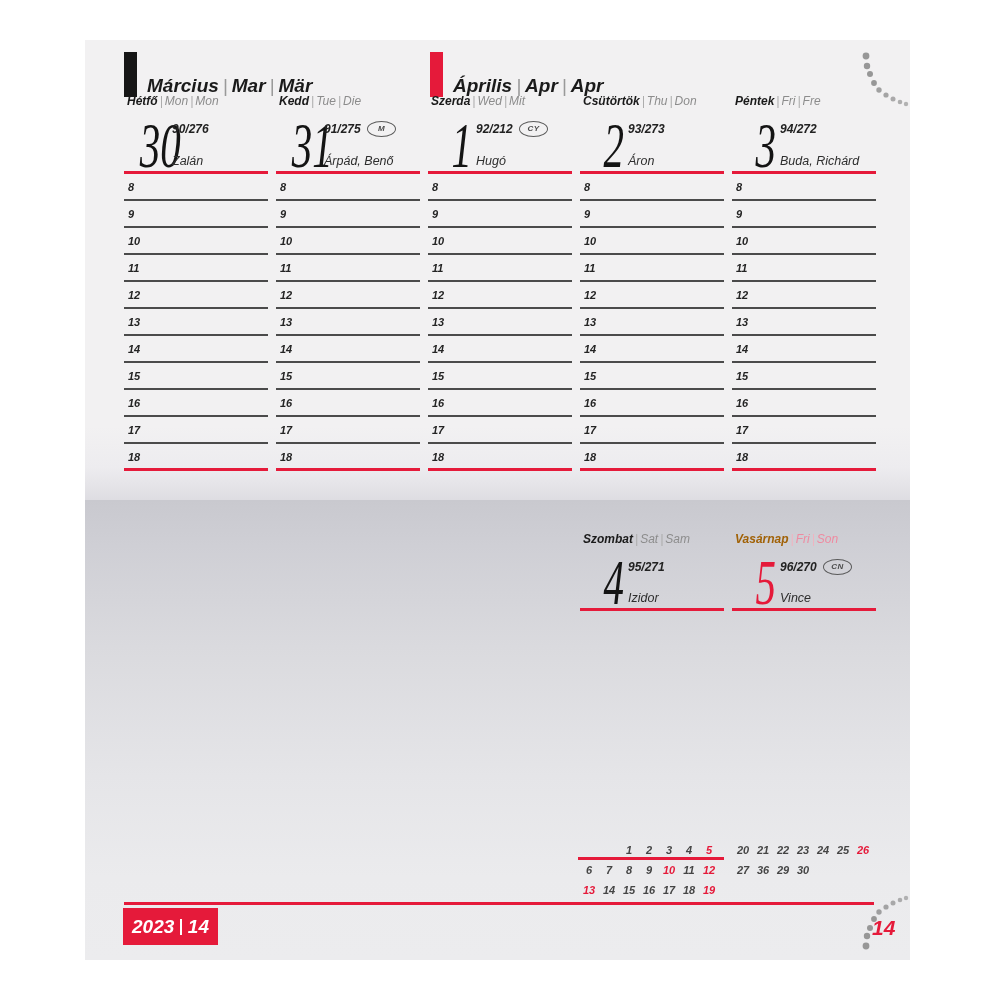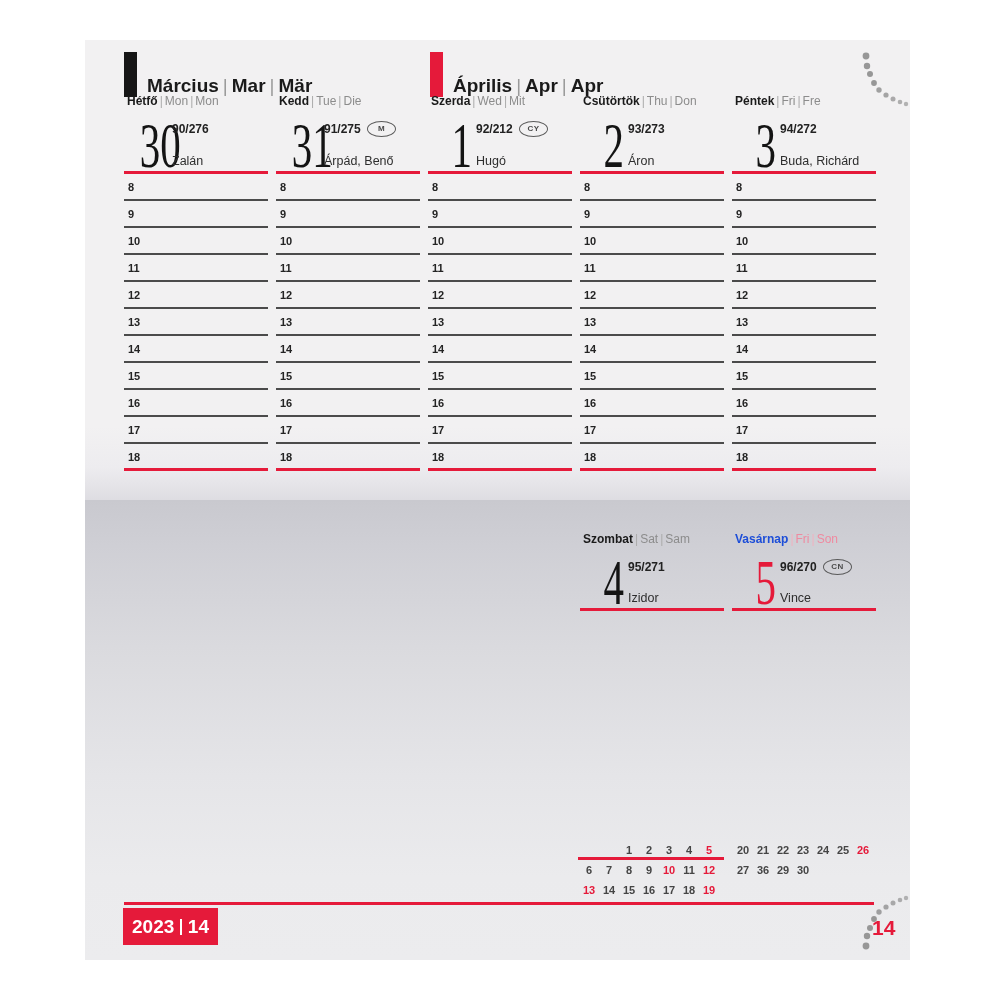--- a/index.html
+++ b/index.html
@@ -1,16 +1,16 @@
 <!DOCTYPE html>
 <html><head>
 <meta charset="utf-8">
 <style>
   html,body{margin:0;padding:0;background:#ffffff;font-family:"Liberation Sans",sans-serif;}
-  .canvas{position:relative;width:948px;height:1000px;background:#ffffff;overflow:hidden;}
+  .canvas{position:relative;width:948px;height:1000px;background:#ffffff;overflow:hidden;font-style:italic;}
   .page{position:absolute;left:85px;top:40px;width:825px;height:920px;}
   .sec-top{position:absolute;left:0;top:0;width:825px;height:460px;
     background:linear-gradient(180deg,#f2f1f2 0%,#f2f1f2 84%,#edecef 93%,#dedde2 100%);}
   .sec-bottom{position:absolute;left:0;top:460px;width:825px;height:460px;
     background:linear-gradient(180deg,#c9c9cf 0%,#cfcfd5 10%,#dadade 32%,#e5e5e8 60%,#ebebed 82%,#ececee 100%);}
 
   
   .month{position:absolute;top:12px;height:45px;}
   .month .sq{position:absolute;left:0;top:0;width:13px;height:45px;}
   .month .mtxt{position:absolute;left:23px;bottom:0;font-size:19px;font-weight:bold;color:#1a1a1a;white-space:nowrap;}
@@ -35,21 +35,21 @@
   
   .hours{position:absolute;top:134px;left:0;width:144px;}
   .hour-row{height:27px;border-bottom:2px solid #4b4b4b;position:relative;box-sizing:border-box;}
   .hour-row.red{border-bottom:3px solid #e51a3a;}
   .hnum{position:absolute;left:4px;top:7px;font-size:11px;font-weight:bold;color:#242424;}
 
   
   .wk{position:absolute;top:492px;width:144px;height:76px;}
   .wk .day-head{top:0;}
   .wk .date-block{top:20px;height:56px;}
-  .wk.red .dh-name{color:#1d4ed8;}
+  .wk.red .dh-name{color:#a16207;}
   .wk.red .alt{color:#ef8aa0;}
   .wk.red .sep{color:#f0b3c0;}
   .wk.red .numeral{color:#e51a3a;}
 
   
   .mini{position:absolute;top:800px;display:grid;grid-template-columns:repeat(7,20px);grid-auto-rows:20px;
     font-size:11px;font-weight:bold;color:#454545;}
   .mini span{text-align:center;line-height:20px;}
   .mini span.red{color:#e51a3a;}
   .mini-underline{position:absolute;left:493px;top:817px;width:146px;height:2.5px;background:#e51a3a;}

